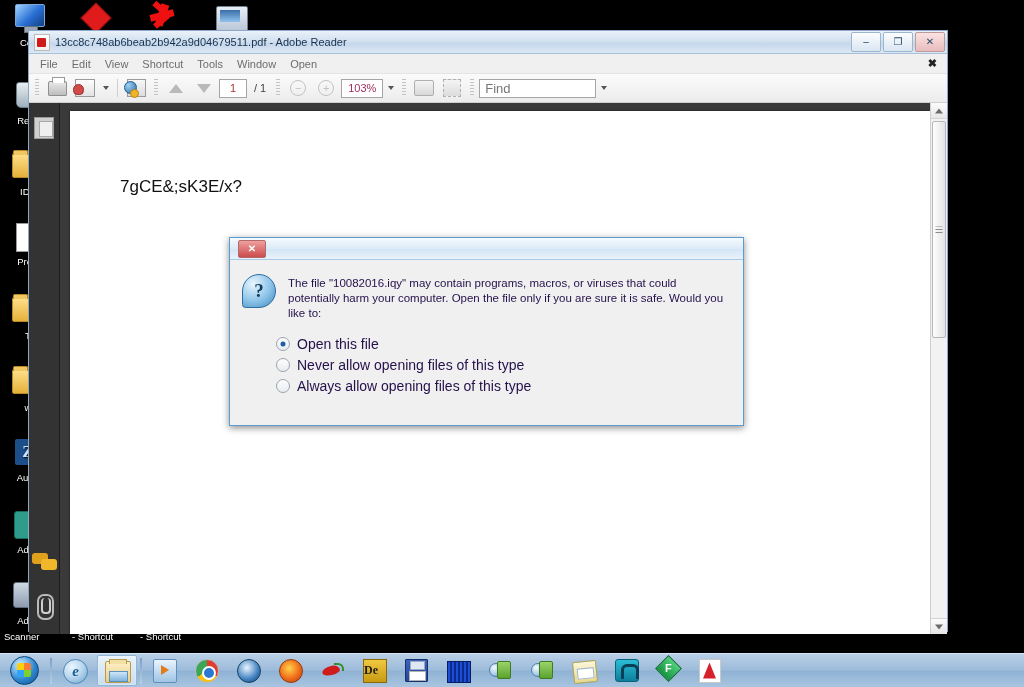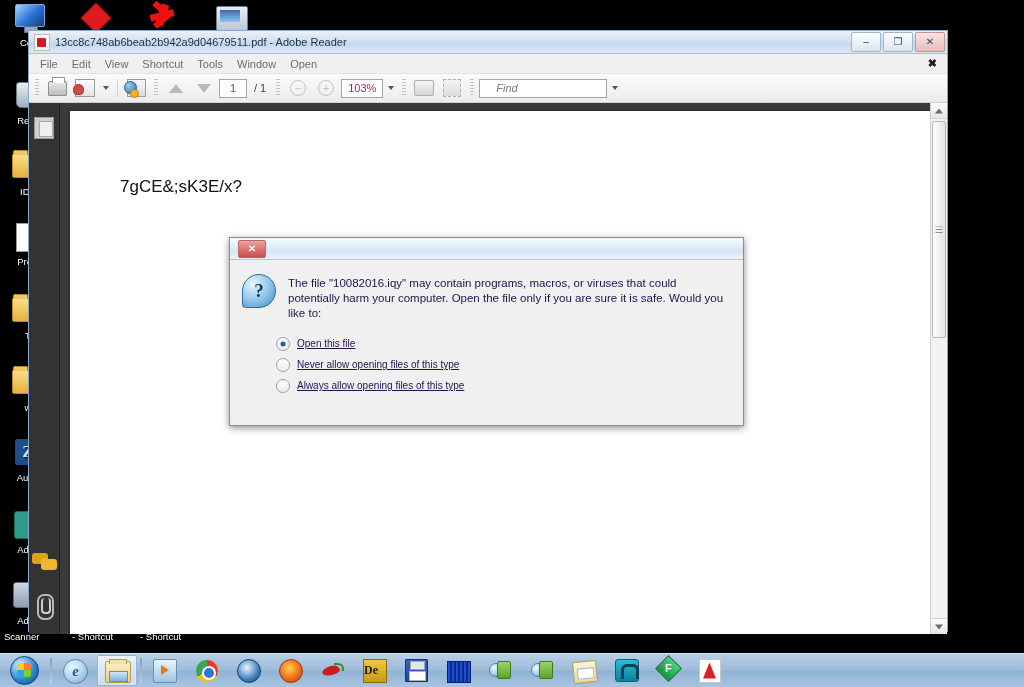--- a/index.html
+++ b/index.html
@@ -73,21 +73,21 @@
     display:flex;align-items:center;justify-content:center;position:relative;}
   .sep{width:1px;height:18px;background:#d0d0d0;margin:0 3px;}
   .caret{width:0;height:0;border-left:3px solid transparent;border-right:3px solid transparent;
     border-top:4px solid #555;margin:0 3px;}
   .pagebox{width:26px;height:17px;border:1px solid #a5a5a5;background:#fff;text-align:center;
     font-size:11px;line-height:17px;color:#b03030;}
   .pagetot{font-size:11px;color:#444;margin:0 5px;}
   .zoombox{width:40px;height:17px;border:1px solid #a5a5a5;background:#fff;text-align:center;
     font-size:11px;line-height:17px;color:#a02f5f;}
   .findbox{width:110px;height:17px;border:1px solid #a5a5a5;background:#fff;
-    font-size:11px;line-height:17px;color:#777;padding-left:16px;font-style:italic;}
+    font-size:13px;line-height:17px;color:#777;padding-left:5px;}
 
   
   .g-print{width:17px;height:13px;background:linear-gradient(#e9e9e9,#bdbdbd);
     border:1px solid #8f8f8f;border-radius:2px 2px 1px 1px;position:relative;}
   .g-print:before{content:"";position:absolute;left:3px;top:-5px;width:11px;height:5px;
     background:#fff;border:1px solid #9a9a9a;border-bottom:none;}
   .g-mail{width:18px;height:16px;background:linear-gradient(#fdfdfd,#e3e3e3);
     border:1px solid #9a9a9a;position:relative;}
   .g-mail:after{content:"";position:absolute;left:-3px;top:4px;width:9px;height:9px;
     background:#d04a4a;border:1px solid #9a3030;border-radius:50% 50% 40% 40%;}
@@ -153,21 +153,21 @@
     border:1px solid #2d6e9e;position:relative;}
   .q-icon i{position:absolute;left:50%;top:48%;transform:translate(-50%,-50%);
     color:#123c5c;font:700 19px "Liberation Serif",serif;font-style:normal;line-height:1;}
   .dlg-msg{font-size:11.5px;color:#24104a;line-height:15px;padding-top:2px;}
   .radios{padding:12px 0 0 46px;}
   .radio-row{display:flex;align-items:center;height:21px;}
   .rdo{width:12px;height:12px;border-radius:50%;border:1px solid #9aa3ad;
     background:linear-gradient(#fdfdfd,#e9edf1);margin-right:7px;flex:none;position:relative;}
   .rdo.on:after{content:"";position:absolute;left:50%;top:50%;transform:translate(-50%,-50%);
     width:5px;height:5px;border-radius:50%;background:#1f5fa8;}
-  .radio-row label{font-size:10px;color:#24104a;text-decoration:underline;}
+  .radio-row label{font-size:14px;color:#24104a;}
   .dlg-btns{position:absolute;right:16px;bottom:18px;display:flex;gap:12px;}
   .btn{width:78px;height:23px;border:1px solid #8c8c8c;border-radius:3px;
     background:linear-gradient(#fdfdfd,#e6e6e6);font-size:11.5px;color:#24104a;
     display:flex;align-items:center;justify-content:center;}
   .btn.default{border-color:#4a9ad4;box-shadow:0 0 0 1px #bfe0f5 inset;
     background:linear-gradient(#f4fbff,#cfe8f9);}
 
   
   #taskbar{position:absolute;left:0;bottom:0;width:1024px;height:33px;
     background:linear-gradient(#b9cfe6,#9dbcda 48%,#8fb2d4 52%,#a8c5e0);

